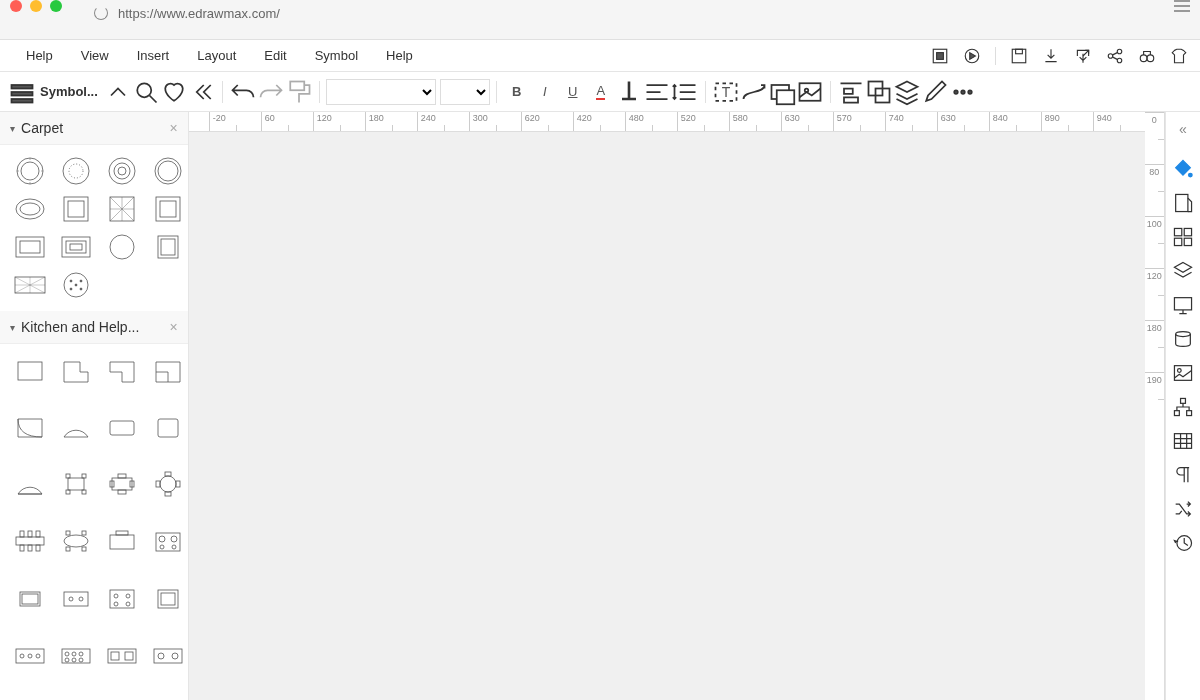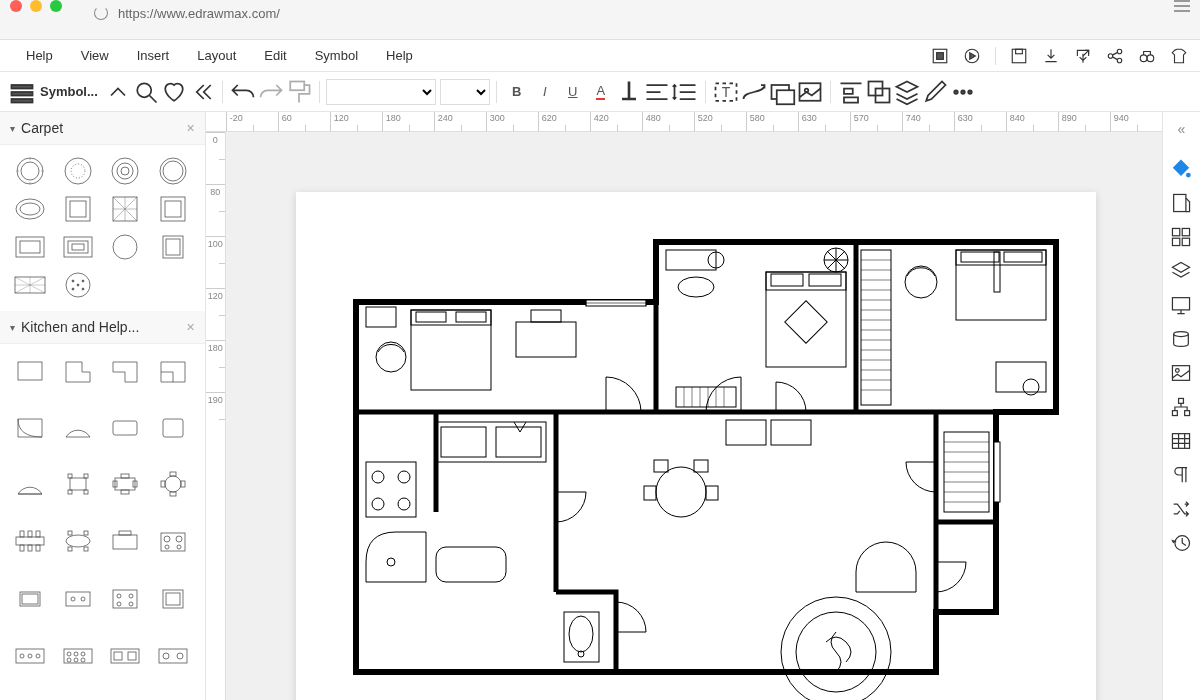--- a/index.html
+++ b/index.html
@@ -32,21 +32,21 @@
 
 .main { display: flex; height: calc(700px - 40px - 32px - 40px); }
 .sidebar { width: 215px; border-right: 1px solid #e5e5e5; overflow: hidden; display: flex; flex-direction: column; }
 .cat-hdr { display: flex; align-items: center; padding: 8px 10px; font-size: 14px; background: #f8f8f8; border-bottom: 1px solid #eee; }
 .cat-hdr .chev { margin-right: 6px; font-size: 10px; color: #666; }
 .cat-hdr .x { margin-left: auto; color: #aaa; cursor: pointer; font-size: 14px; }
 .shape-grid { display: grid; grid-template-columns: repeat(4, 1fr); gap: 6px; padding: 10px; }
 .shape { width: 40px; height: 32px; display: flex; align-items: center; justify-content: center; }
 .shape svg { max-width: 100%; max-height: 100%; }
 
-.canvas-wrap { flex: 1; display: flex; flex-direction: column; background: #f0f0f0; position: relative; }
+.canvas-wrap { flex: 1; display: flex; flex-direction: row; background: #f0f0f0; position: relative; }
 .ruler-h { height: 20px; background: #fff; border-bottom: 1px solid #ddd; display: flex; font-size: 9px; color: #888; position: relative; overflow: hidden; padding-left: 20px; }
 .ruler-h span { width: 52px; flex-shrink: 0; border-left: 1px solid #ccc; padding-left: 3px; line-height: 12px; position: relative; }
 .ruler-h span::after { content: ""; position: absolute; left: 26px; bottom: 0; width: 1px; height: 6px; background: #ccc; }
 .canvas-row { flex: 1; display: flex; }
 .ruler-v { width: 20px; background: #fff; border-right: 1px solid #ddd; display: flex; flex-direction: column; font-size: 9px; color: #888; overflow: hidden; }
 .ruler-v span { height: 52px; flex-shrink: 0; border-top: 1px solid #ccc; padding-top: 2px; text-align: center; writing-mode: horizontal-tb; position: relative; }
 .ruler-v span::after { content: ""; position: absolute; top: 26px; right: 0; height: 1px; width: 6px; background: #ccc; }
 .canvas { flex: 1; overflow: hidden; position: relative; }
 .page { position: absolute; left: 70px; top: 60px; width: 800px; height: 550px; background: #fff; box-shadow: 0 2px 8px rgba(0,0,0,.15); }
 .floorplan { position: absolute; inset: 0; }

